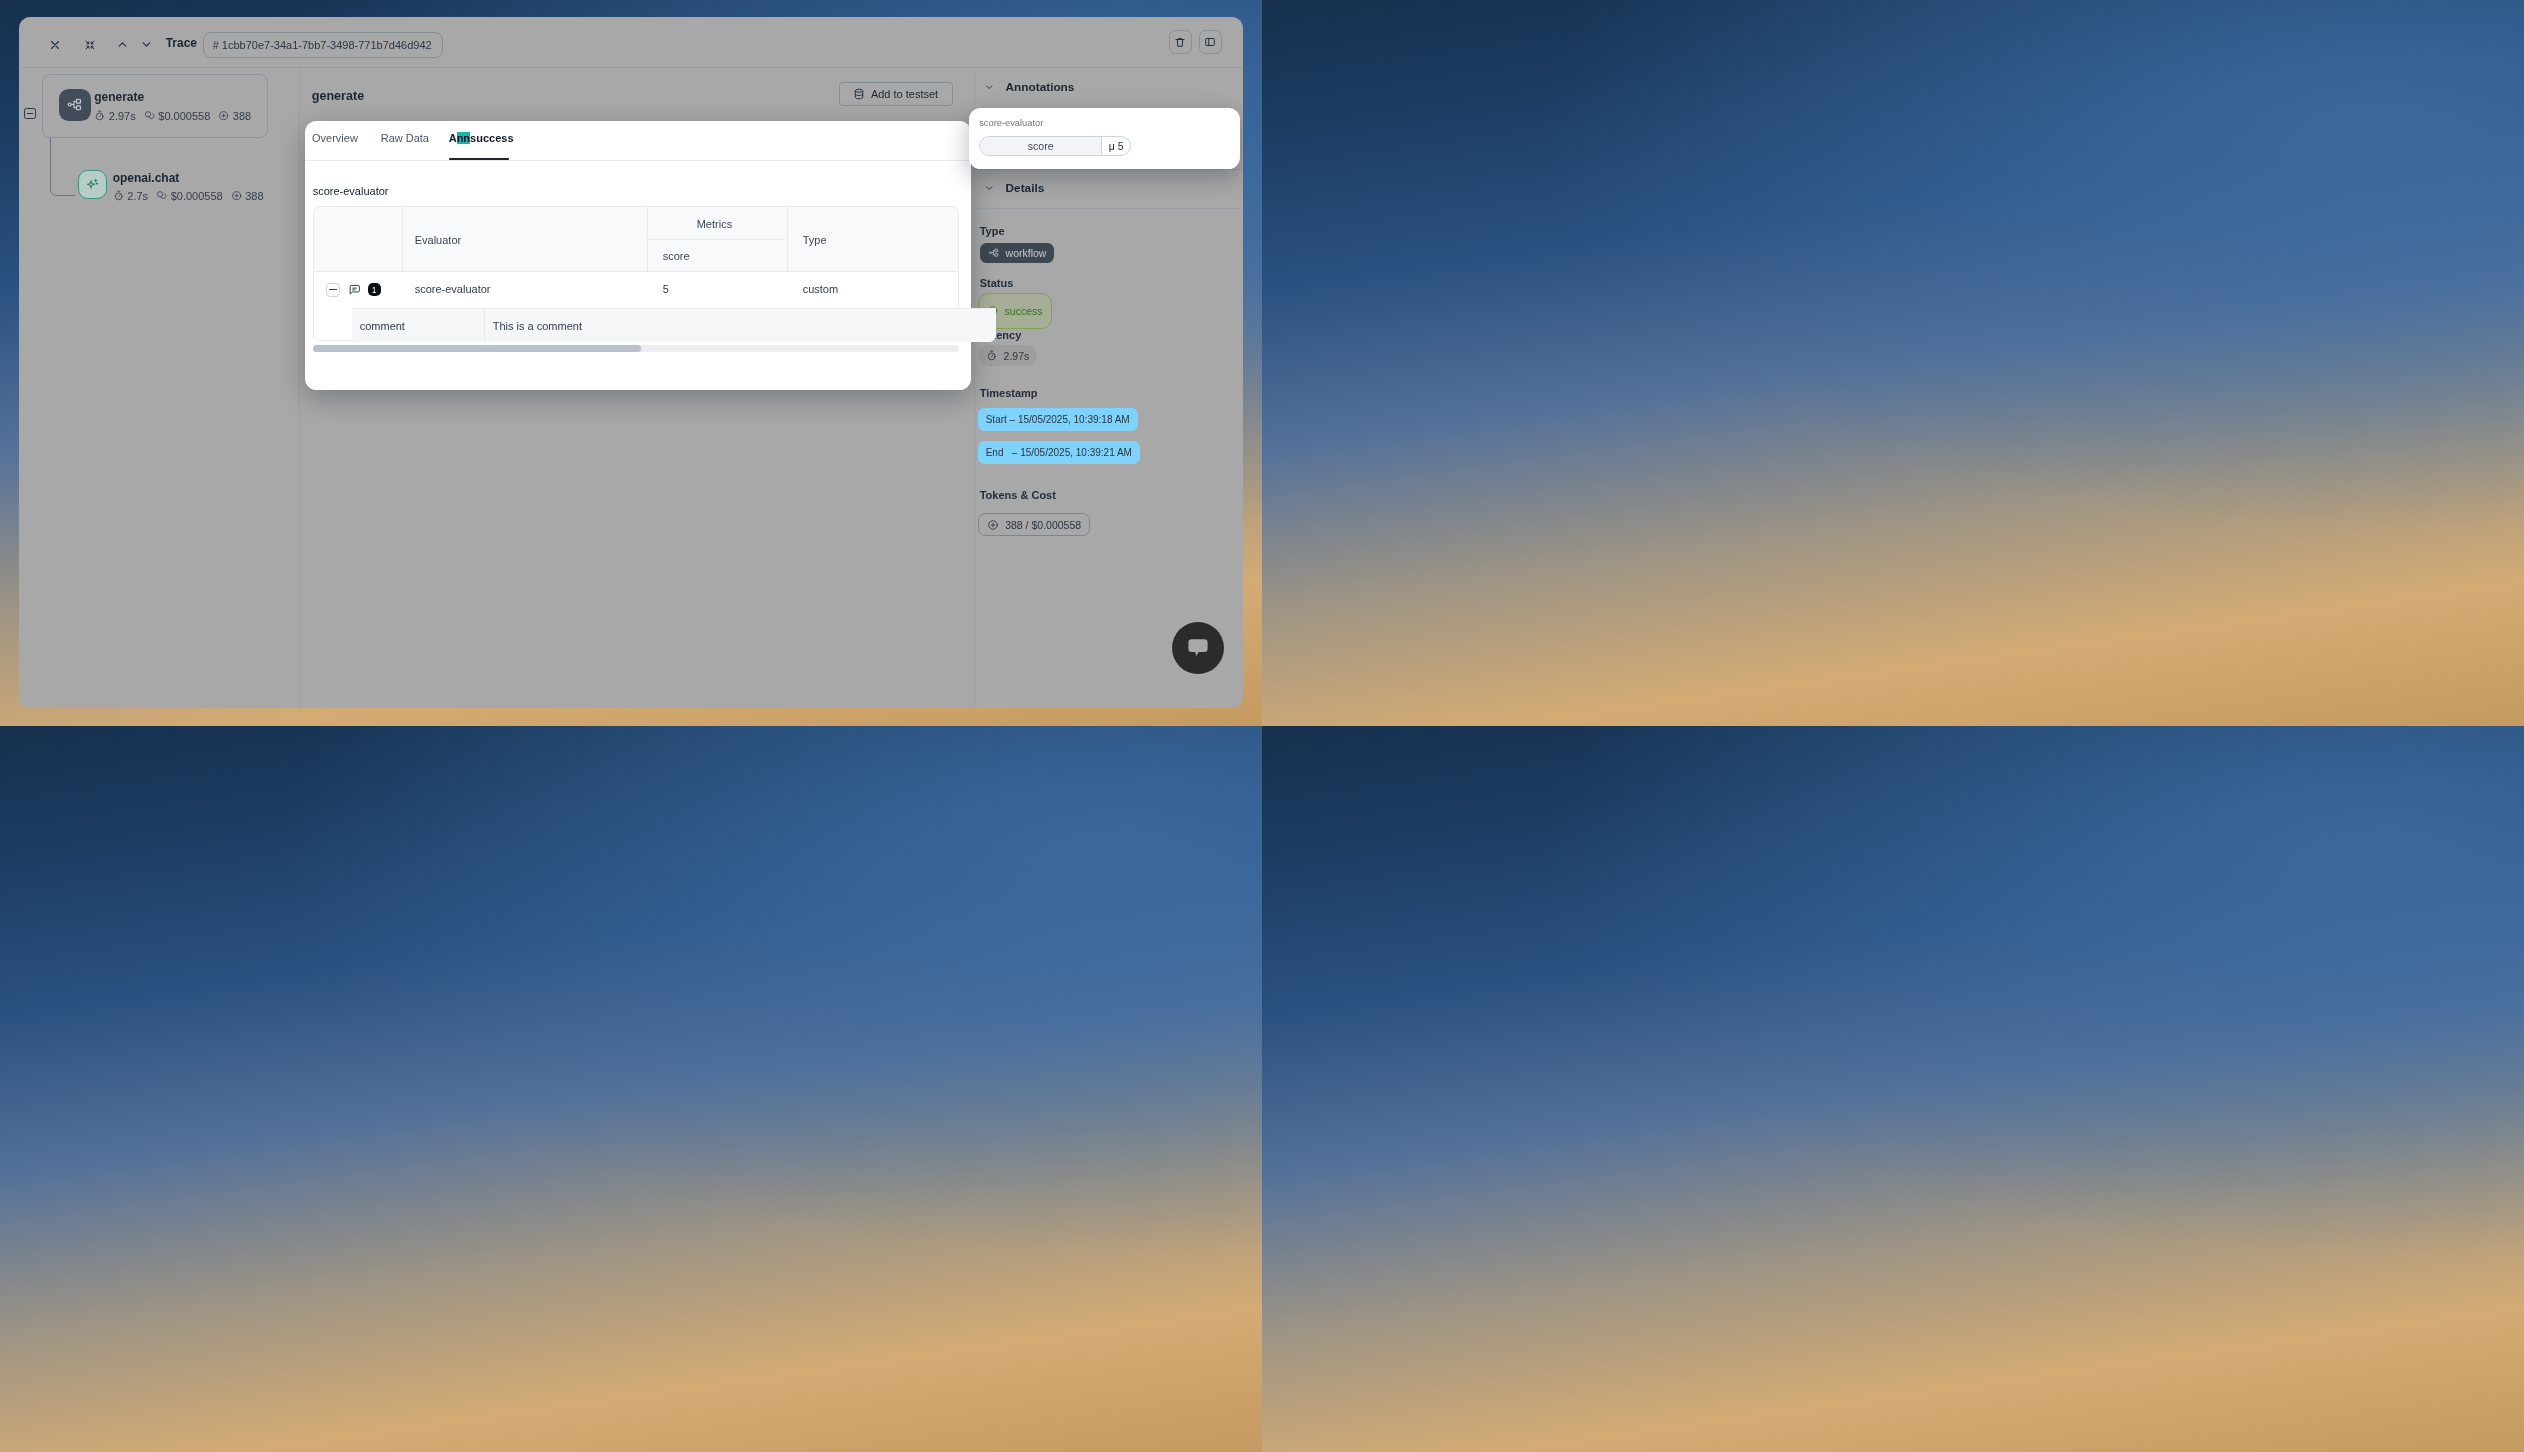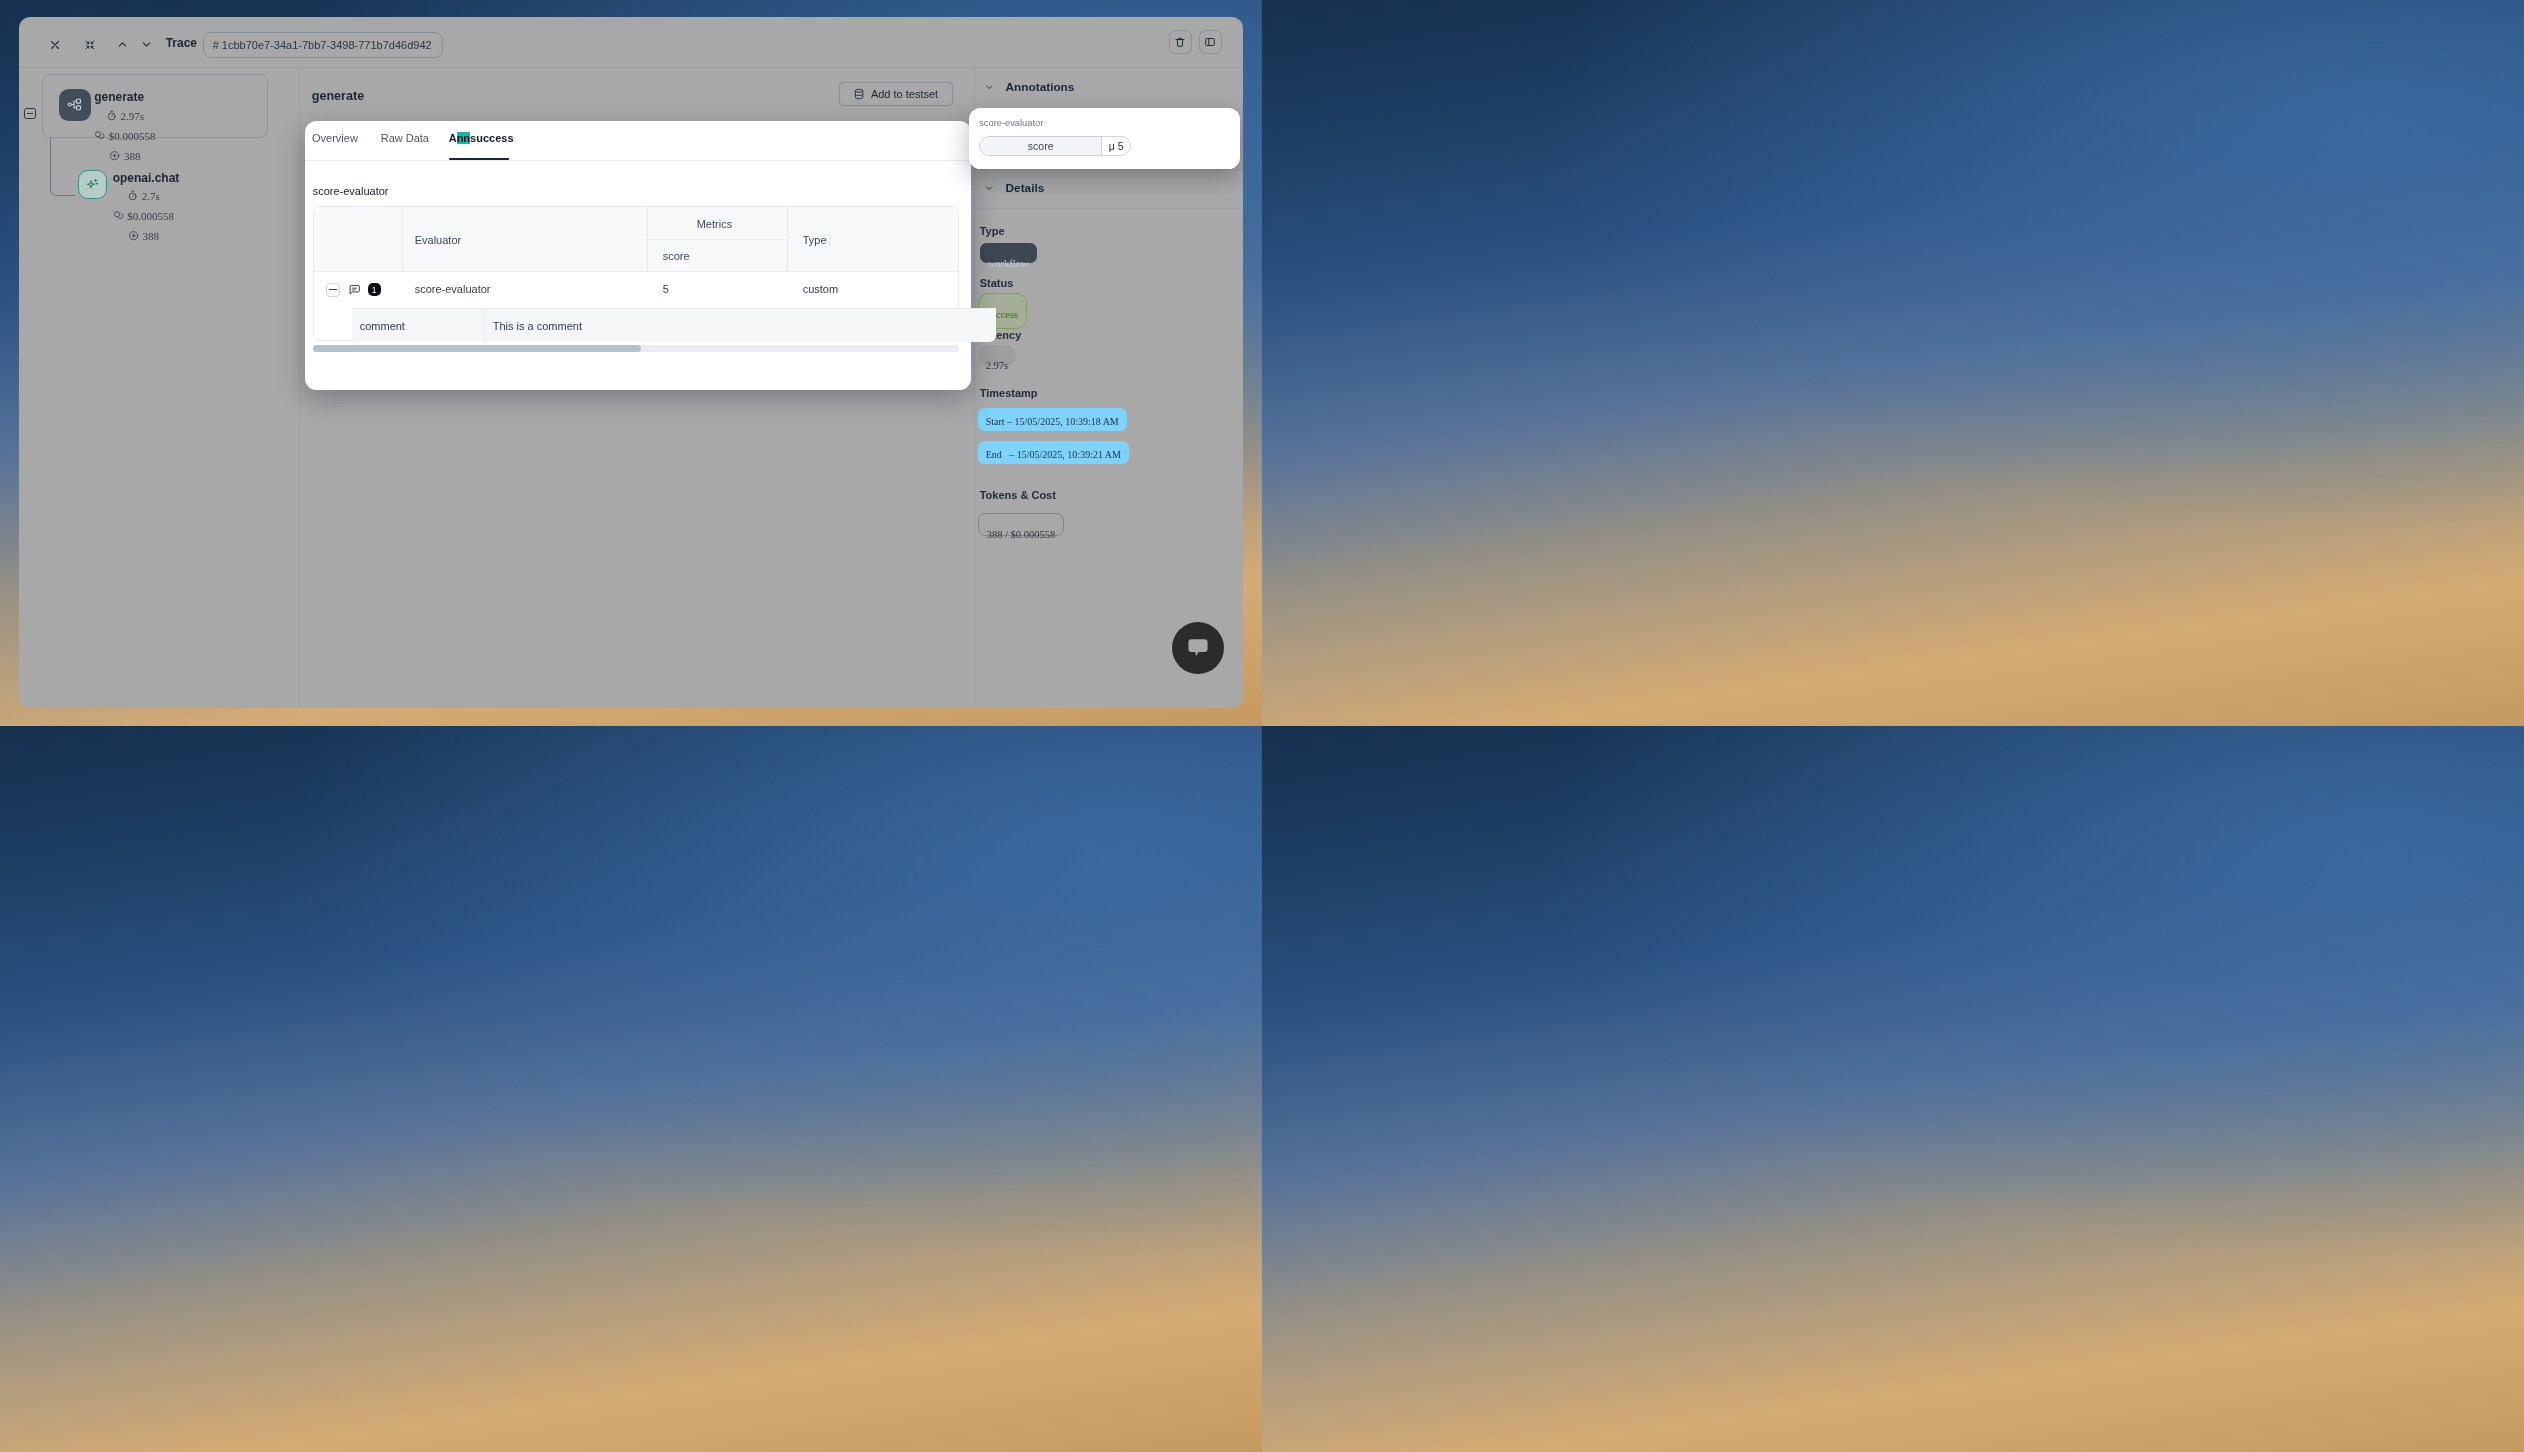--- a/index.html
+++ b/index.html
@@ -4,21 +4,21 @@
 <style>
   * { margin:0; padding:0; box-sizing:border-box; }
   html,body { width:1262px; height:726px; overflow:hidden; }
   body {
     font-family:"Liberation Sans", sans-serif;
     background:
       radial-gradient(120% 100% at 88% 18%, rgba(62,110,164,.85), rgba(62,110,164,0) 55%),
       linear-gradient(172deg, #16304e 0%, #1c3c61 14%, #2a5180 32%, #557199 50%, #9f9584 68%, #d4ab74 84%, #c49a60 100%);
     position:relative;
   }
-  .mono { font-family:Liberation Serif, serif;flex-direction:column; }
+  .mono { font-family:Liberation Sans, sans-serif; }
   .abs { position:absolute; }
 
   
   .modal { position:absolute; left:18.7px; top:17px; width:1224px; height:691px;
            background:#a8a8a8; border-radius:11.4px; overflow:hidden; }
   .divider-h { position:absolute; left:0; top:50px; width:100%; height:0.8px; background:#999ea4; }
   .divider-v { position:absolute; top:51px; bottom:0; width:0.8px; background:#9aa0a5; }
 
   
   .icon-btn { position:absolute; display:flex; align-items:center; justify-content:center; cursor:pointer; }

